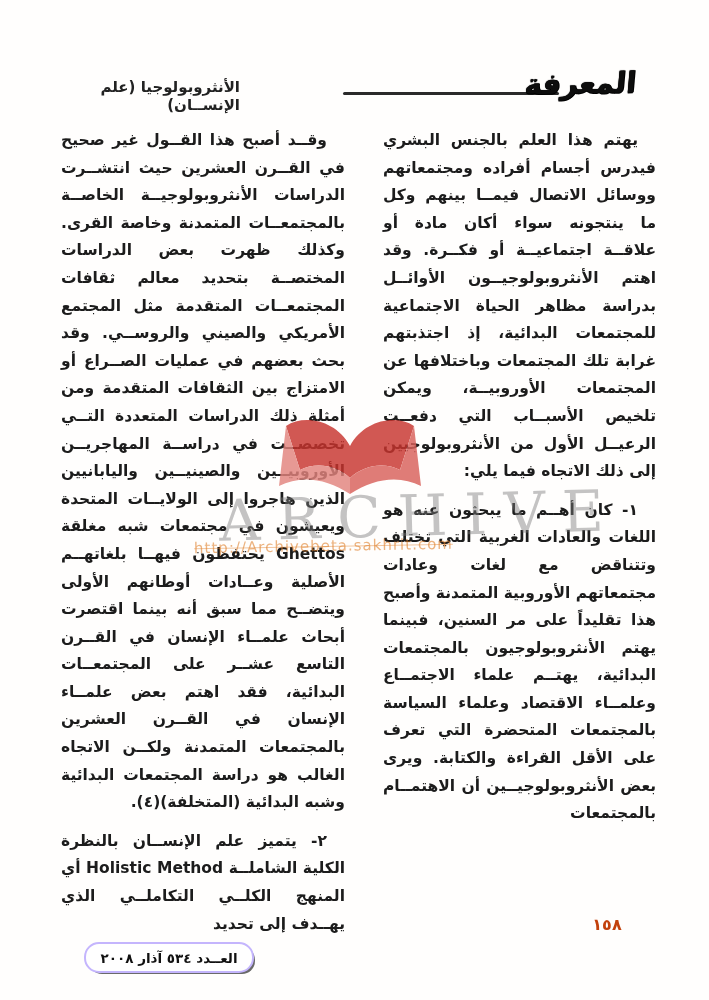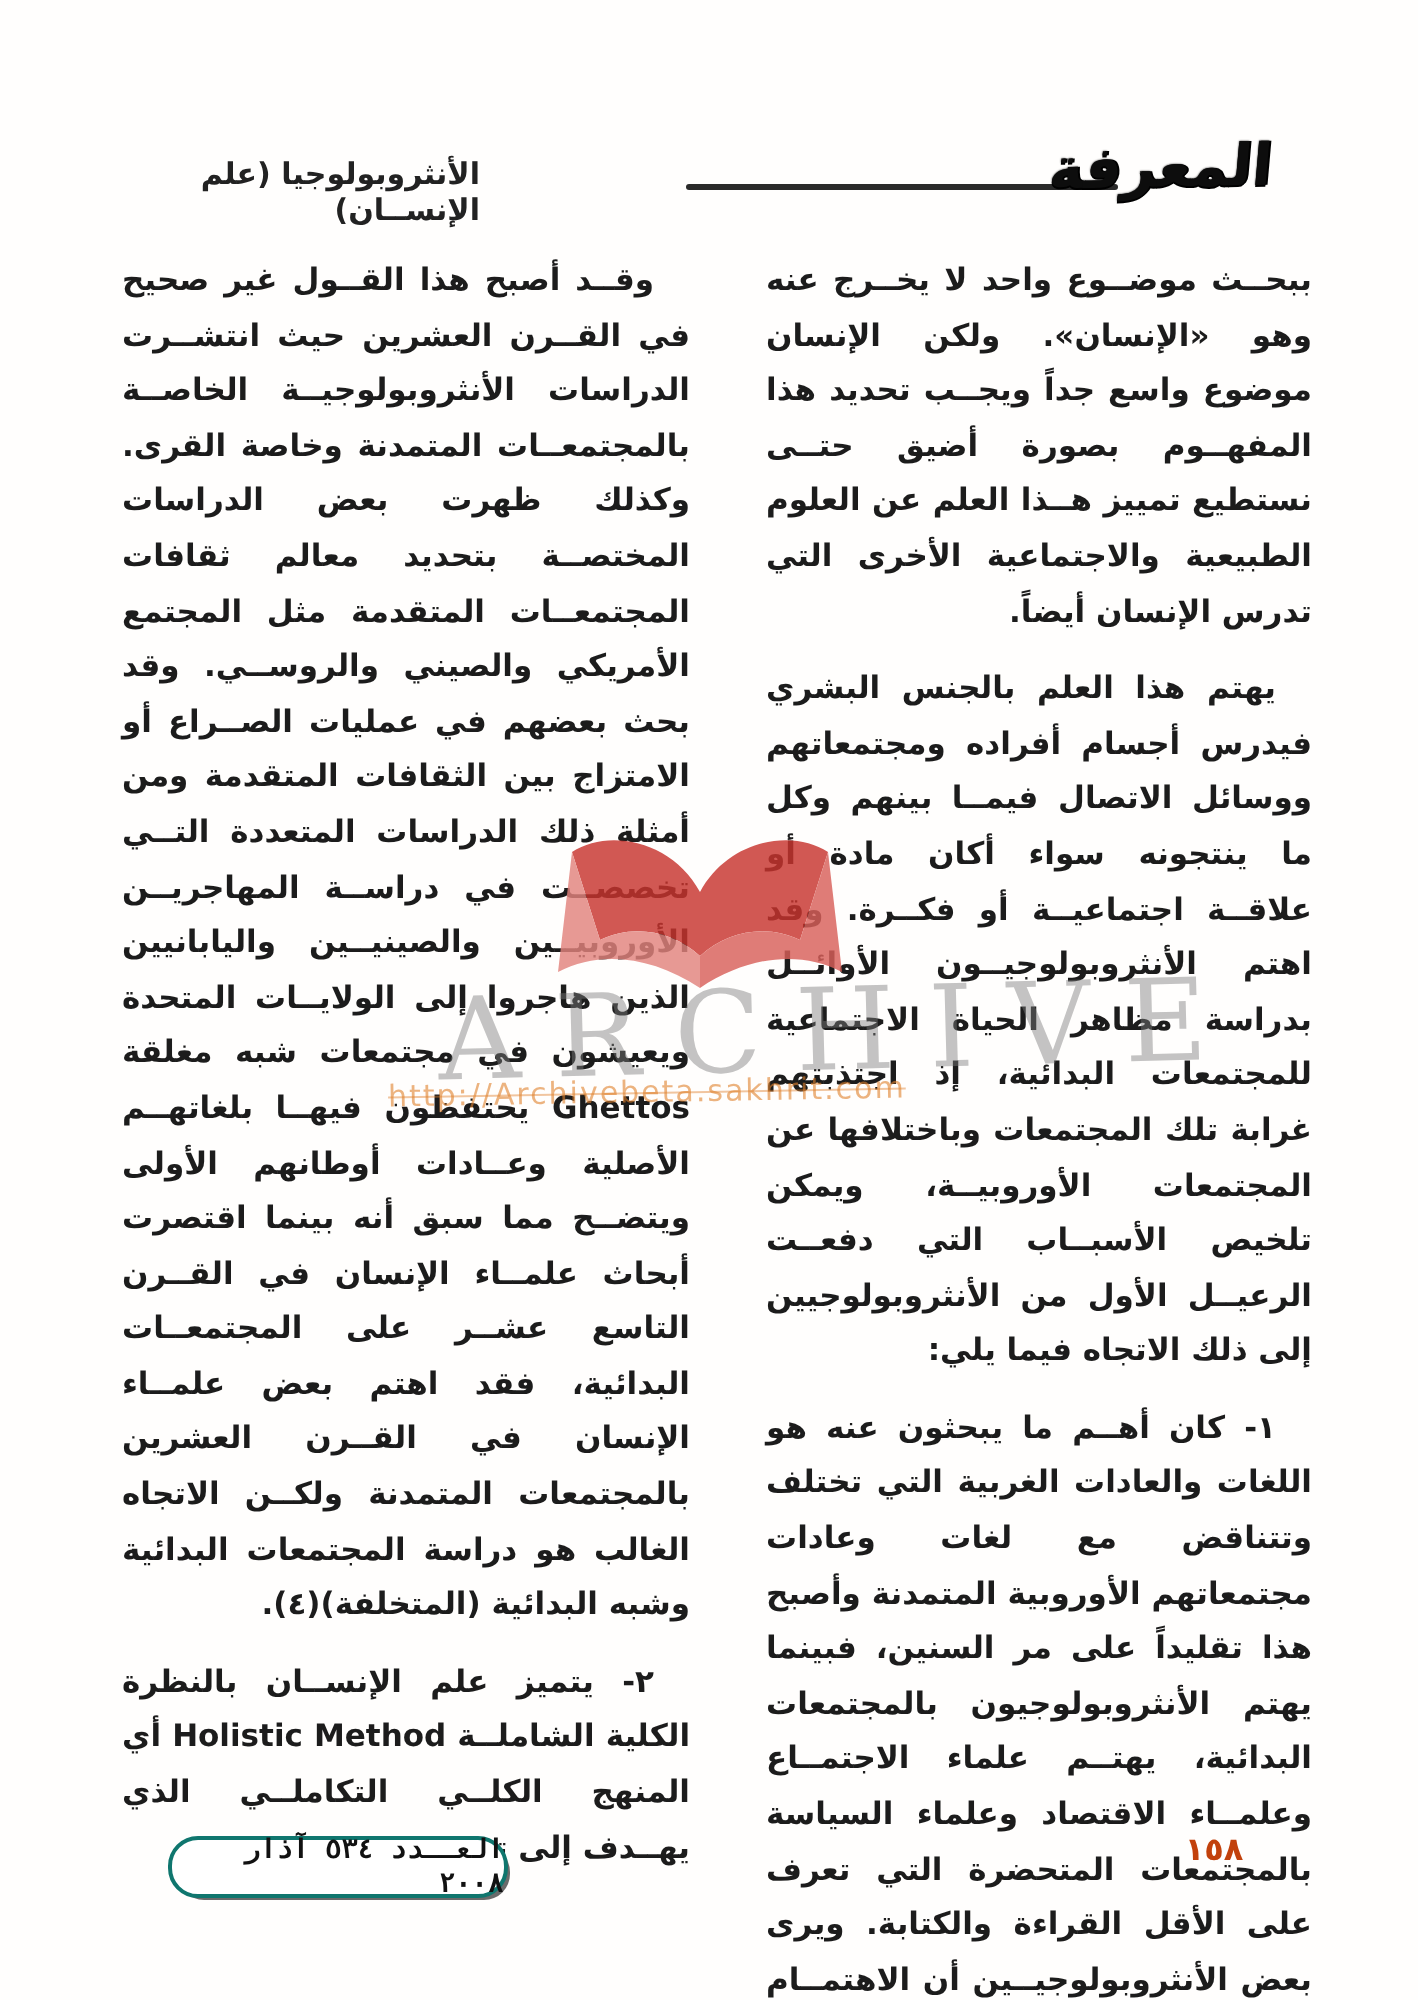--- a/index.html
+++ b/index.html
@@ -44,42 +44,41 @@
   }
   .archive-url{
     position:absolute;left:194px;top:537px;
     font-size:15px;letter-spacing:1px;color:rgba(224,128,44,0.60);
     text-decoration:line-through;
     text-decoration-color:rgba(224,128,44,0.45);
     transform:rotate(-1deg);white-space:nowrap;
   }
   
   .issue-box{
-    position:absolute;left:84px;top:918px;width:166px;height:27px;
-    border:2px solid #0f766e;border-radius:15px;
+    position:absolute;left:84px;top:942px;width:166px;height:27px;
+    border:2px solid #c4b5fd;border-radius:15px;
     box-shadow:3px 3px 0 -2px #6a6a6a;
     display:flex;align-items:center;justify-content:center;
-    direction:rtl;font-size:13.5px;font-weight:700;color:#111;background:#fff;font-family:Liberation Mono, monospace;
+    direction:rtl;font-size:13.5px;font-weight:700;color:#111;background:#fff;
   }
   .page-number{
     position:absolute;left:584px;top:915px;width:46px;
     direction:rtl;text-align:center;font-size:16px;font-weight:700;color:#c2410c;
   }
 </style>
 </head>
 <body>
 
 <div class="page">
 
   <div class="header-title">الأنثروبولوجيا (علم الإنســان)</div>
   <div class="header-rule"></div>
   <div class="magazine-logo">المعرفة</div>
 
   <div class="column column-right">
-    <p>ببحــث موضــوع واحد لا يخــرج عنه وهو «الإنسان». ولكن الإنسان موضوع واسع جداً ويجــب تحديد هذا المفهــوم بصورة أضيق حتــى نستطيع تمييز هــذا العلم عن العلوم الطبيعية والاجتماعية الأخرى التي تدرس الإنسان أيضاً.</p>
     <p class="indent">يهتم هذا العلم بالجنس البشري فيدرس أجسام أفراده ومجتمعاتهم ووسائل الاتصال فيمــا بينهم وكل ما ينتجونه سواء أكان مادة أو علاقــة اجتماعيــة أو فكــرة. وقد اهتم الأنثروبولوجيــون الأوائــل بدراسة مظاهر الحياة الاجتماعية للمجتمعات البدائية، إذ اجتذبتهم غرابة تلك المجتمعات وباختلافها عن المجتمعات الأوروبيــة، ويمكن تلخيص الأسبــاب التي دفعــت الرعيــل الأول من الأنثروبولوجيين إلى ذلك الاتجاه فيما يلي:</p>
     <p class="indent">١- كان أهــم ما يبحثون عنه هو اللغات والعادات الغربية التي تختلف وتتناقض مع لغات وعادات مجتمعاتهم الأوروبية المتمدنة وأصبح هذا تقليداً على مر السنين، فبينما يهتم الأنثروبولوجيون بالمجتمعات البدائية، يهتــم علماء الاجتمــاع وعلمــاء الاقتصاد وعلماء السياسة بالمجتمعات المتحضرة التي تعرف على الأقل القراءة والكتابة. ويرى بعض الأنثروبولوجيــين أن الاهتمــام بالمجتمعات</p>
   </div>
 
   <div class="column column-left">
     <p class="indent">وقــد أصبح هذا القــول غير صحيح في القــرن العشرين حيث انتشــرت الدراسات الأنثروبولوجيــة الخاصــة بالمجتمعــات المتمدنة وخاصة القرى. وكذلك ظهرت بعض الدراسات المختصــة بتحديد معالم ثقافات المجتمعــات المتقدمة مثل المجتمع الأمريكي والصيني والروســي. وقد بحث بعضهم في عمليات الصــراع أو الامتزاج بين الثقافات المتقدمة ومن أمثلة ذلك الدراسات المتعددة التــي تخصصــت في دراســة المهاجريــن الأوروبيــين والصينيــين واليابانيين الذين هاجروا إلى الولايــات المتحدة ويعيشون في مجتمعات شبه مغلقة Ghettos يحتفظون فيهــا بلغاتهــم الأصلية وعــادات أوطانهم الأولى ويتضــح مما سبق أنه بينما اقتصرت أبحاث علمــاء الإنسان في القــرن التاسع عشــر على المجتمعــات البدائية، فقد اهتم بعض علمــاء الإنسان في القــرن العشرين بالمجتمعات المتمدنة ولكــن الاتجاه الغالب هو دراسة المجتمعات البدائية وشبه البدائية (المتخلفة)(٤).</p>
     <p class="indent">٢- يتميز علم الإنســان بالنظرة الكلية الشاملــة Holistic Method أي المنهج الكلــي التكاملــي الذي يهــدف إلى تحديد</p>
   </div>
 
   <div class="watermark-layer">

